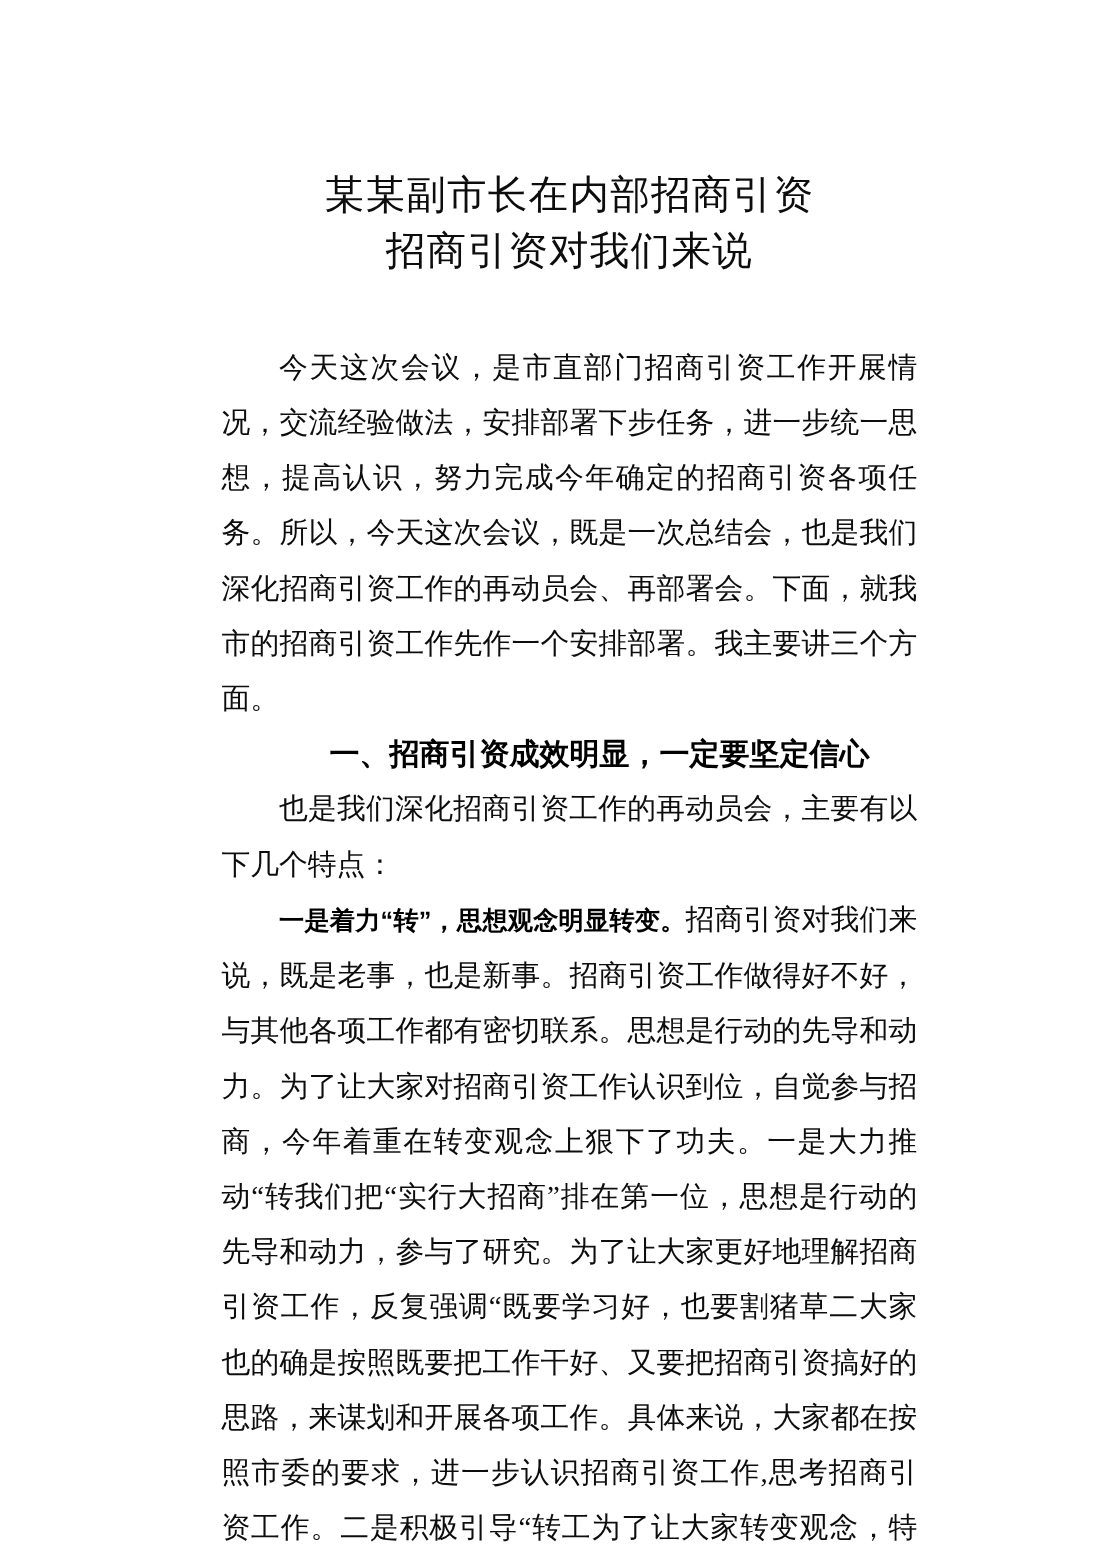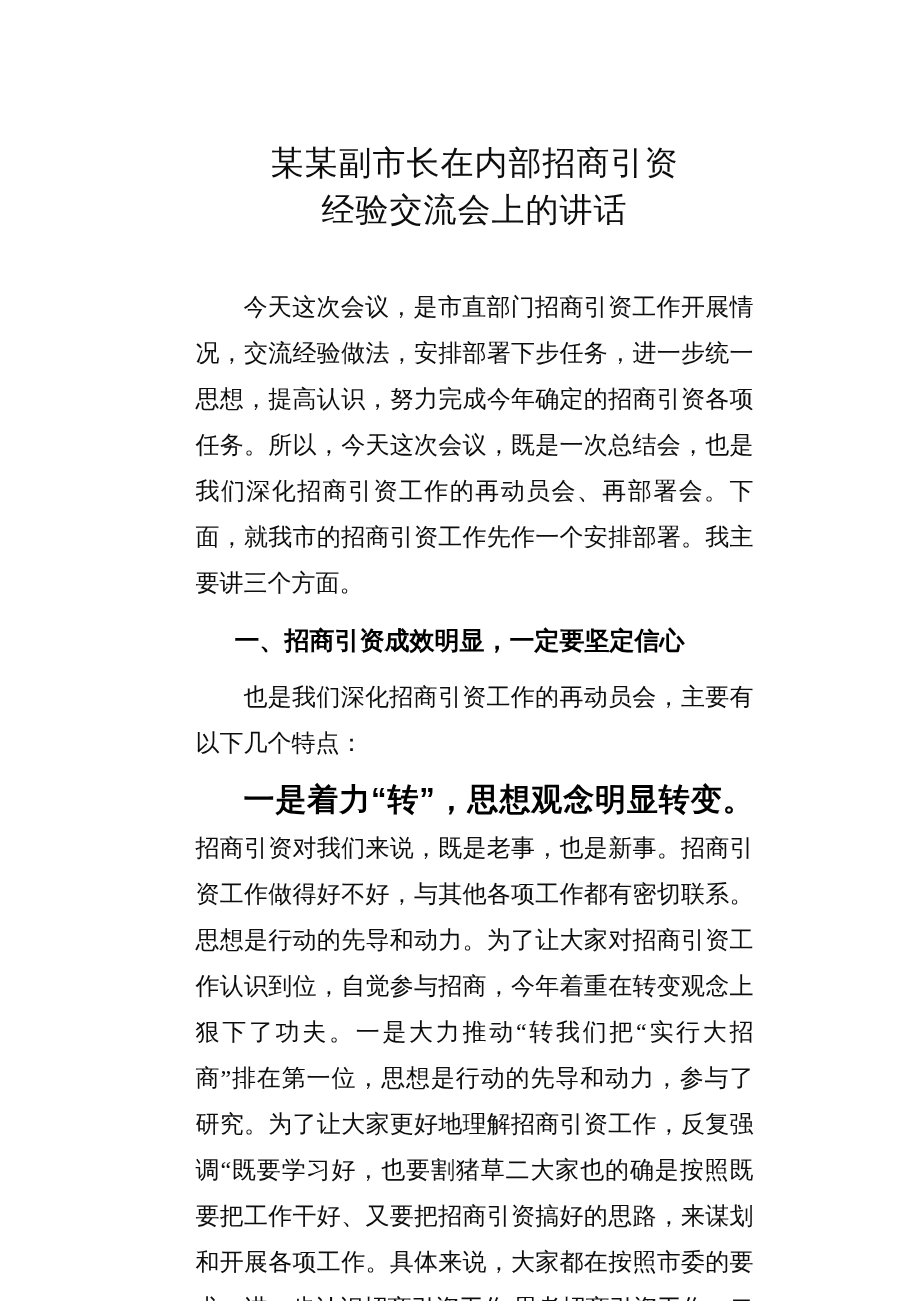--- a/index.html
+++ b/index.html
@@ -25,55 +25,56 @@
     font-size: 33px;
     line-height: 47px;
     letter-spacing: 1px;
     text-align: center;
     font-family: "Liberation Serif", "DejaVu Serif", serif;
   }
   .title-line {
     display: block;
   }
   .body-para {
-    margin: 11px;
+    margin: 0;
     font-size: 24px;
     line-height: 46px;
     text-align: justify;
     text-justify: inter-character;
     text-indent: 2em;
     font-family: "Liberation Serif", "DejaVu Serif", serif;
   }
   .para-opening {
     margin-top: 50px;
   }
   .section-heading {
     margin: 0;
     font-size: 25px;
     line-height: 46px;
     font-weight: 700;
     text-indent: 2em;
     font-family: "Liberation Sans", "DejaVu Sans", sans-serif;
     color: #000000;
+    text-align: center;
   }
   .bold-lead {
     font-weight: 700;
-    font-size: 31px;
+    font-size: 21px;
     font-family: "Liberation Sans", "DejaVu Sans", sans-serif;
     color: #000000;
   }
 </style>
 </head>
 <body>
 
 <div class="page">
 
   <h1 class="doc-title">
     <span class="title-line">某某副市长在内部招商引资</span>
-    <span class="title-line">经验交流会上的讲话</span>
+    <span class="title-line">招商引资对我们来说</span>
   </h1>
 
   <p class="body-para para-opening">今天这次会议，是市直部门招商引资工作开展情况，交流经验做法，安排部署下步任务，进一步统一思想，提高认识，努力完成今年确定的招商引资各项任务。所以，今天这次会议，既是一次总结会，也是我们深化招商引资工作的再动员会、再部署会。下面，就我市的招商引资工作先作一个安排部署。我主要讲三个方面。</p>
 
   <h2 class="section-heading">一、招商引资成效明显，一定要坚定信心</h2>
 
   <p class="body-para">也是我们深化招商引资工作的再动员会，主要有以下几个特点：</p>
 
   <p class="body-para"><strong class="bold-lead">一是着力“转”，思想观念明显转变。</strong><span>招商引资对我们来说，既是老事，也是新事。招商引资工作做得好不好，与其他各项工作都有密切联系。思想是行动的先导和动力。为了让大家对招商引资工作认识到位，自觉参与招商，今年着重在转变观念上狠下了功夫。一是大力推动“转我们把“实行大招商”排在第一位，思想是行动的先导和动力，参与了研究。为了让大家更好地理解招商引资工作，反复强调“既要学习好，也要割猪草二大家也的确是按照既要把工作干好、又要把招商引资搞好的思路，来谋划和开展各项工作。具体来说，大家都在按照市委的要求，进一步认识招商引资工作,思考招商引资工作。二是积极引导“转工为了让大家转变观念，特别是转变大家对招商引资工作的认识，我们组</span></p>
 

